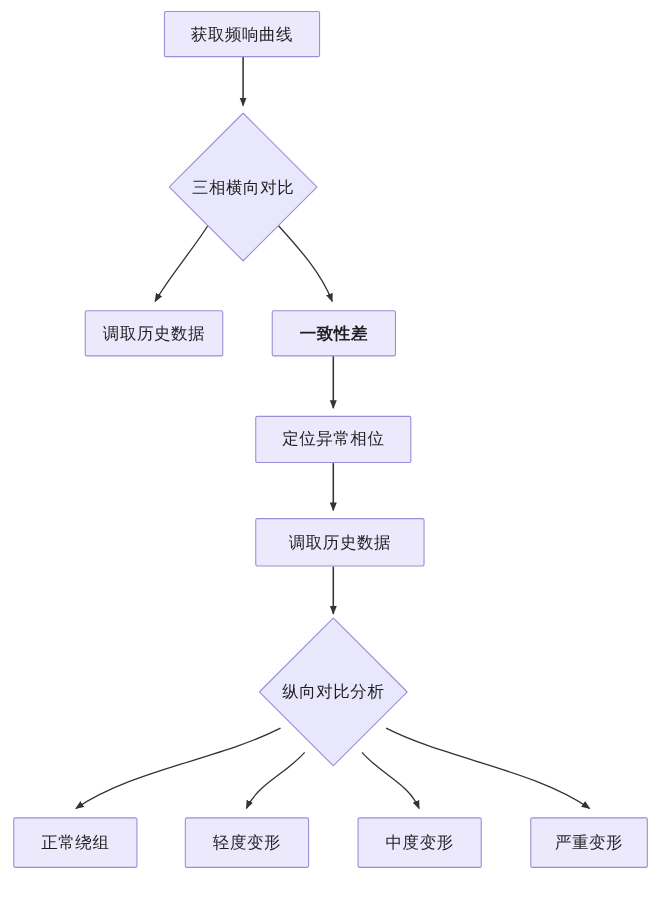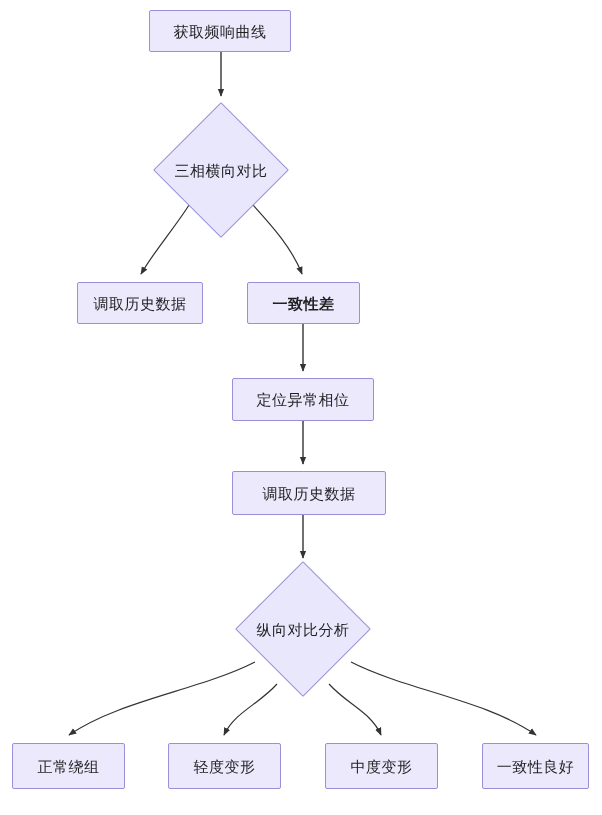--- a/index.html
+++ b/index.html
@@ -136,16 +136,16 @@
 
   <div class="node node-rect" style="left:168px; top:743px; width:113px; height:46px;">
     <span>轻度变形</span>
   </div>
 
   <div class="node node-rect" style="left:325px; top:743px; width:113px; height:46px;justify-content:center;">
     <span>中度变形</span>
   </div>
 
   <div class="node node-rect" style="left:482px; top:743px; width:107px; height:46px;">
-    <span>一致性良好</span>
+    <span>严重变形</span>
   </div>
 
 </div>
 
 </body></html>

